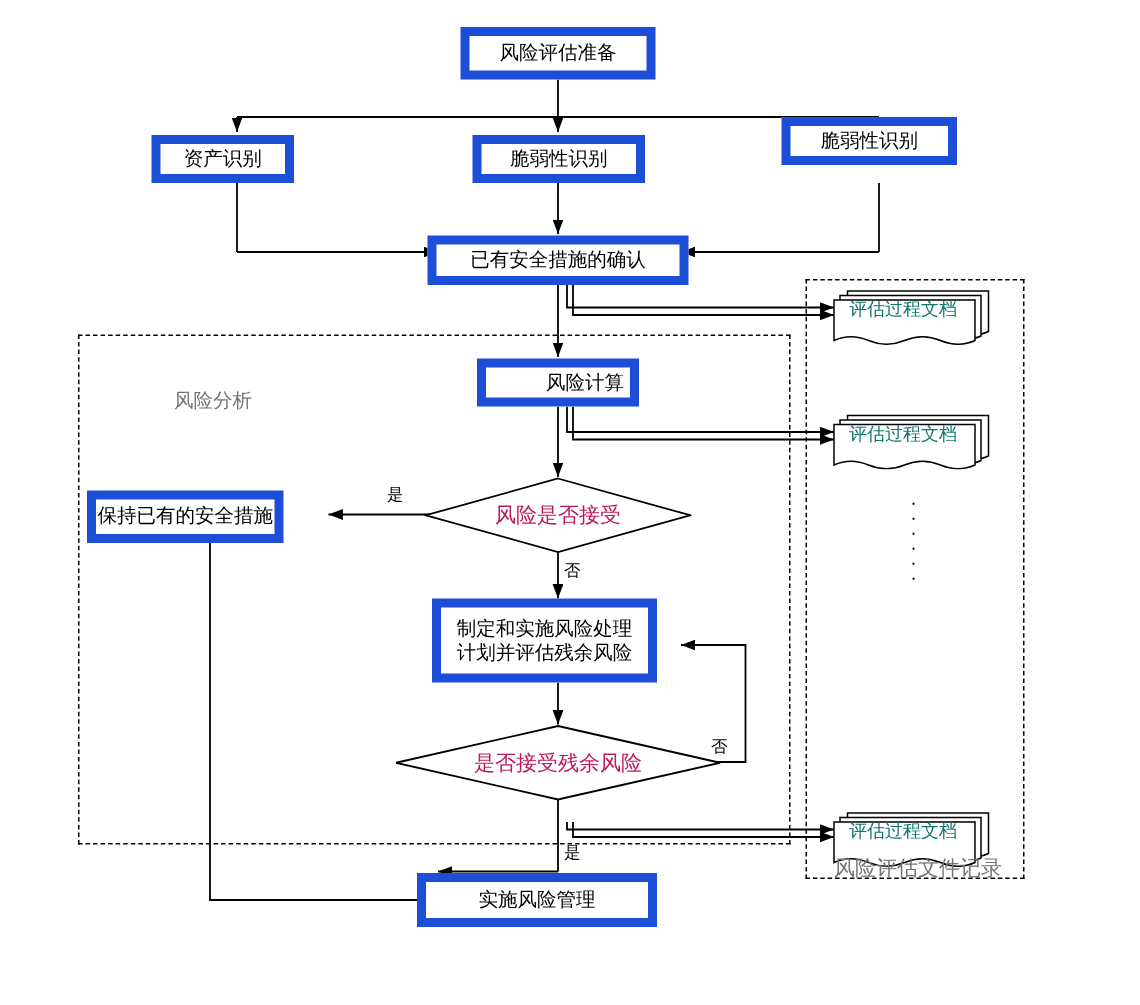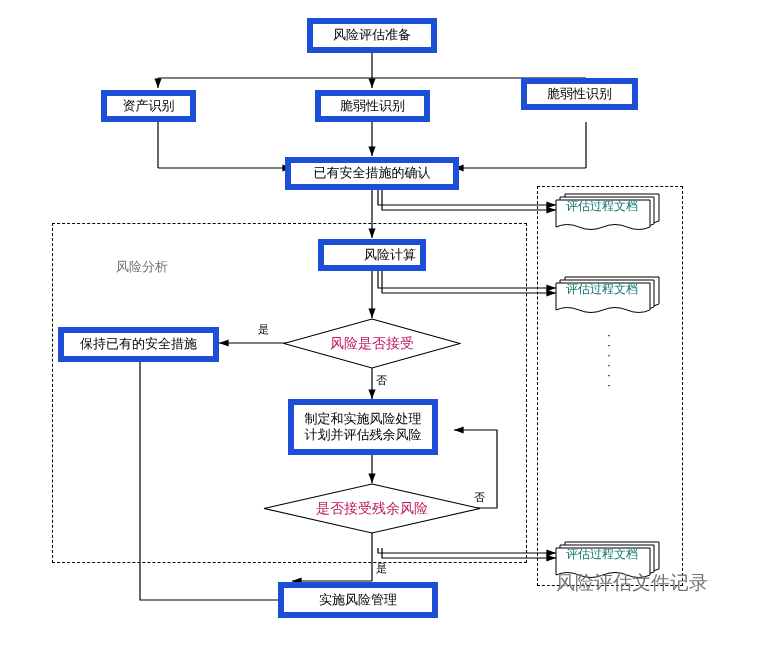--- a/index.html
+++ b/index.html
@@ -153,21 +153,21 @@
   <div class="box" style="left:101px; top:90px; width:95px; height:32px;">资产识别</div>
 
   <div class="box" style="left:315px; top:90px; width:115px; height:32px;">脆弱性识别</div>
 
   <div class="box" style="left:521px; top:78px; width:117px; height:32px;">脆弱性识别</div>
 
   <div class="box" style="left:285px; top:157px; width:174px; height:33px;">已有安全措施的确认</div>
 
   <div class="box" style="left:318px; top:239px; width:108px; height:32px;padding-left:36px;">风险计算</div>
 
-  <div class="box" style="left:58px; top:327px; width:161px; height:35px;">保持已有的安全措施</div>
+  <div class="box" style="left:58px; top:327px; width:131px; height:35px;">保持已有的安全措施</div>
 
   <div class="box" style="left:288px; top:399px; width:150px; height:56px;">制定和实施风险处理
 计划并评估残余风险</div>
 
   <div class="box" style="left:278px; top:582px; width:160px; height:36px;">实施风险管理</div>
 
   <div class="diamond-wrap" style="left:283px; top:318px; width:178px; height:51px;">
     <svg width="178" height="51" xmlns="http://www.w3.org/2000/svg">
       <polygon points="89,1 177,25.5 89,50 1,25.5" fill="#ffffff" stroke="#000000" stroke-width="1.2"></polygon>
     </svg>
@@ -175,21 +175,21 @@
   <div class="diamond-text" style="left:283px; top:318px; width:178px; height:51px;">风险是否接受</div>
 
   <div class="diamond-wrap" style="left:263px; top:483px; width:218px; height:51px;">
     <svg width="218" height="51" xmlns="http://www.w3.org/2000/svg">
       <polygon points="109,1 217,25.5 109,50 1,25.5" fill="#ffffff" stroke="#000000" stroke-width="1.2"></polygon>
     </svg>
   </div>
   <div class="diamond-text" style="left:263px; top:483px; width:218px; height:51px;">是否接受残余风险</div>
 
   <div class="label" style="left:116px; top:258px;">风险分析</div>
-  <div class="label" style="left:556px; top:570px; font-size:19px;">风险评估文件记录</div>
+  <div class="label" style="left:556px; top:570px; font-size:14px;">风险评估文件记录</div>
 
   <div class="small-label" style="left:258px; top:322px;">是</div>
   <div class="small-label" style="left:376px; top:373px;">否</div>
   <div class="small-label" style="left:474px; top:490px;">否</div>
   <div class="small-label" style="left:376px; top:561px;">是</div>
 
   <svg class="doc" style="left:555px; top:190px;" width="110" height="40" xmlns="http://www.w3.org/2000/svg">
     <g fill="#ffffff" stroke="#000000" stroke-width="1">
       <path d="M10,4 H104 V31 q-11,5 -23,0 q-12,-5 -24,0 q-12,5 -24,0 q-12,-5 -23,0 Z"></path>
       <path d="M5,7 H99 V34 q-11,5 -23,0 q-12,-5 -24,0 q-12,5 -24,0 q-12,-5 -23,0 Z"></path>

